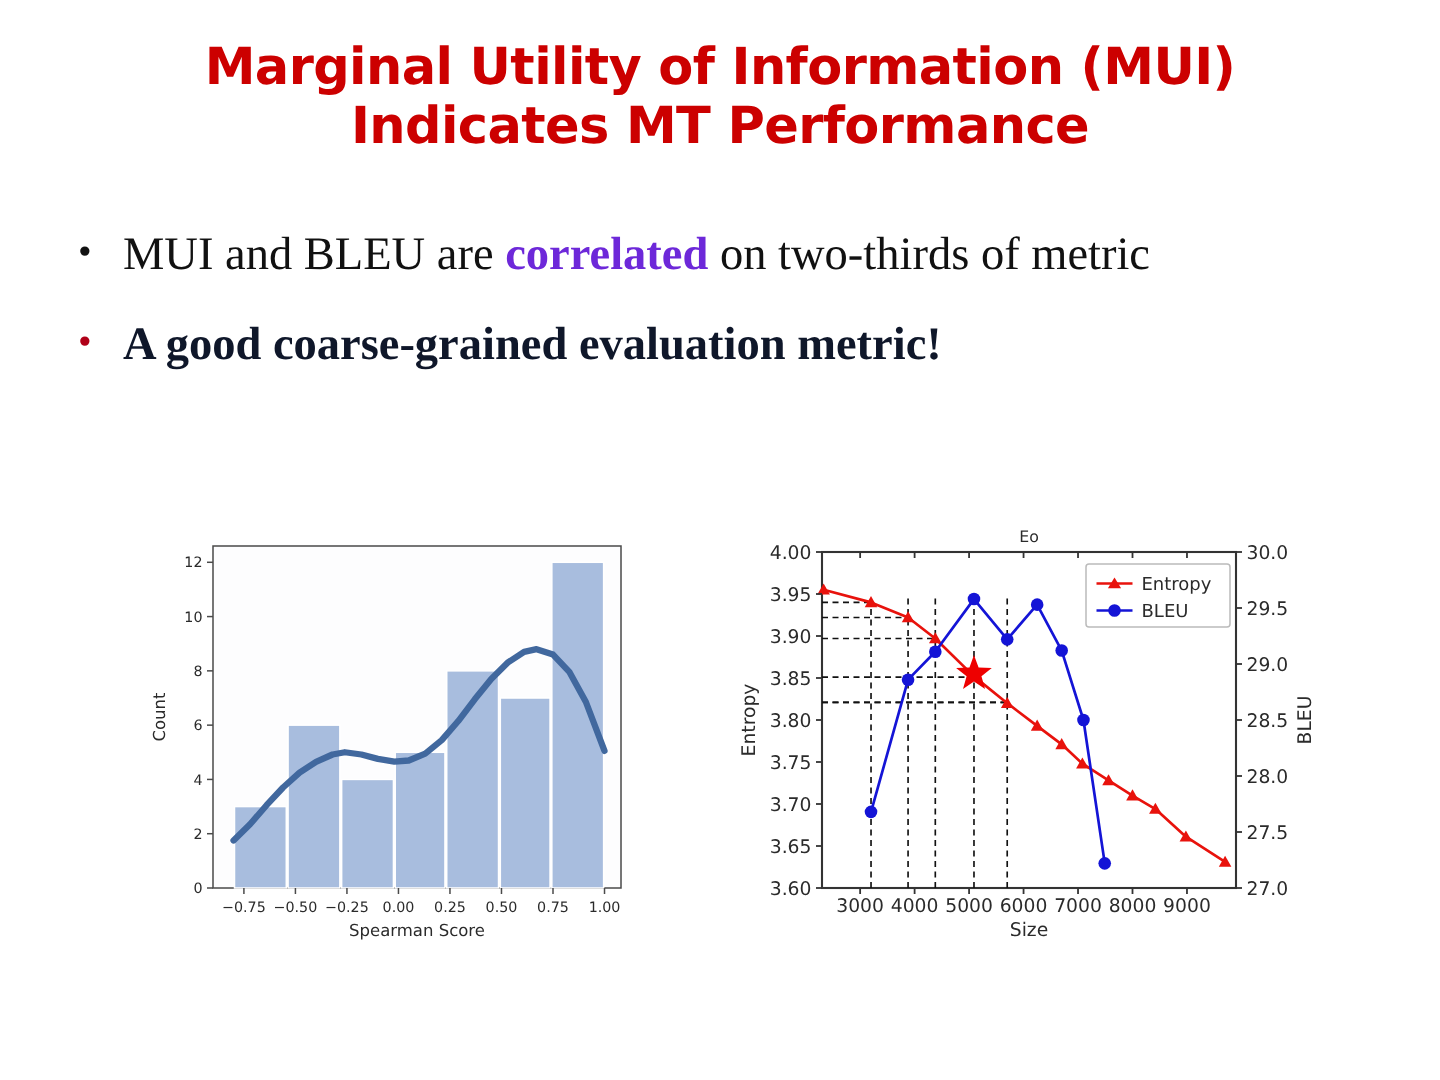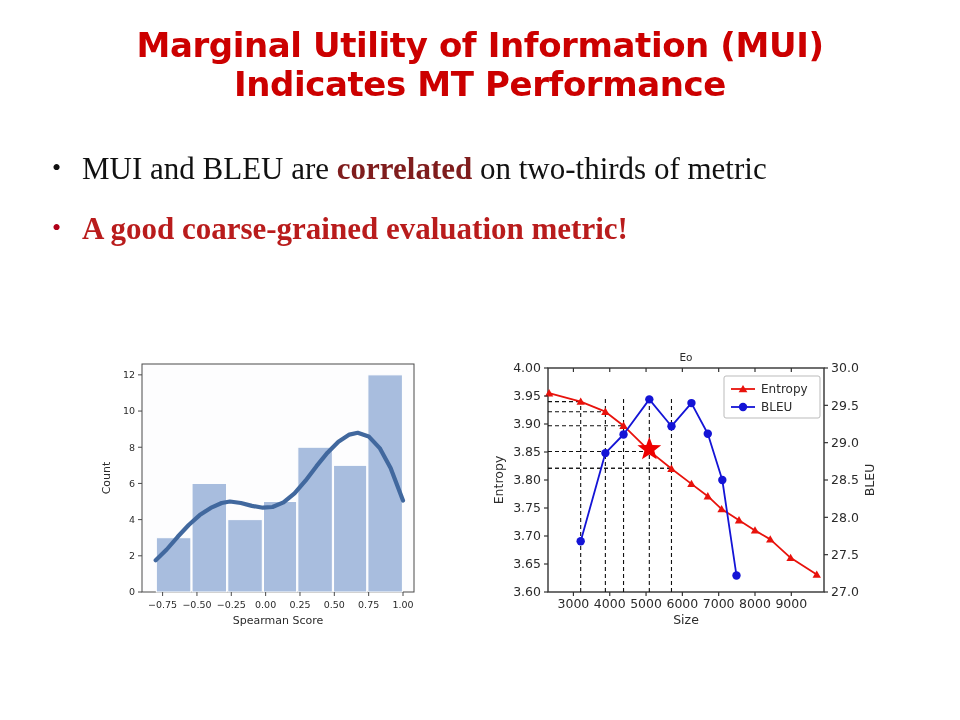--- a/index.html
+++ b/index.html
@@ -16,22 +16,22 @@
 
   
   .bullets{position:absolute;left:52px;top:150px;width:880px;}
   .bullet{display:flex;align-items:flex-start;margin-bottom:14px;}
   .bullet .dot{flex:0 0 auto;width:30px;text-align:left;
                font-size:26px;line-height:36px;}
   .bullet .btext{flex:1 1 auto;font-size:31px;line-height:38px;color:#111;}
   .b1 .dot{color:#111;}
   .b2{margin-top:22px;}
   .b2 .dot{color:#b00018;}
-  .b2 .btext{color:#b91c1c;font-weight:bold;}
-  .em-red{color:#7f1d1d;font-weight:bold;}
+  .b2 .btext{color:#0f172a;font-weight:bold;}
+  .em-red{color:#6d28d9;font-weight:bold;}
 
   
   .charts{position:absolute;left:0;top:344px;width:960px;height:300px;}
 
   .chart{position:absolute;}
   #chart-hist{left:96px;top:6px;width:330px;height:290px;}
   #chart-line{left:486px;top:0px;width:400px;height:300px;}
 
   svg{display:block;}
 

